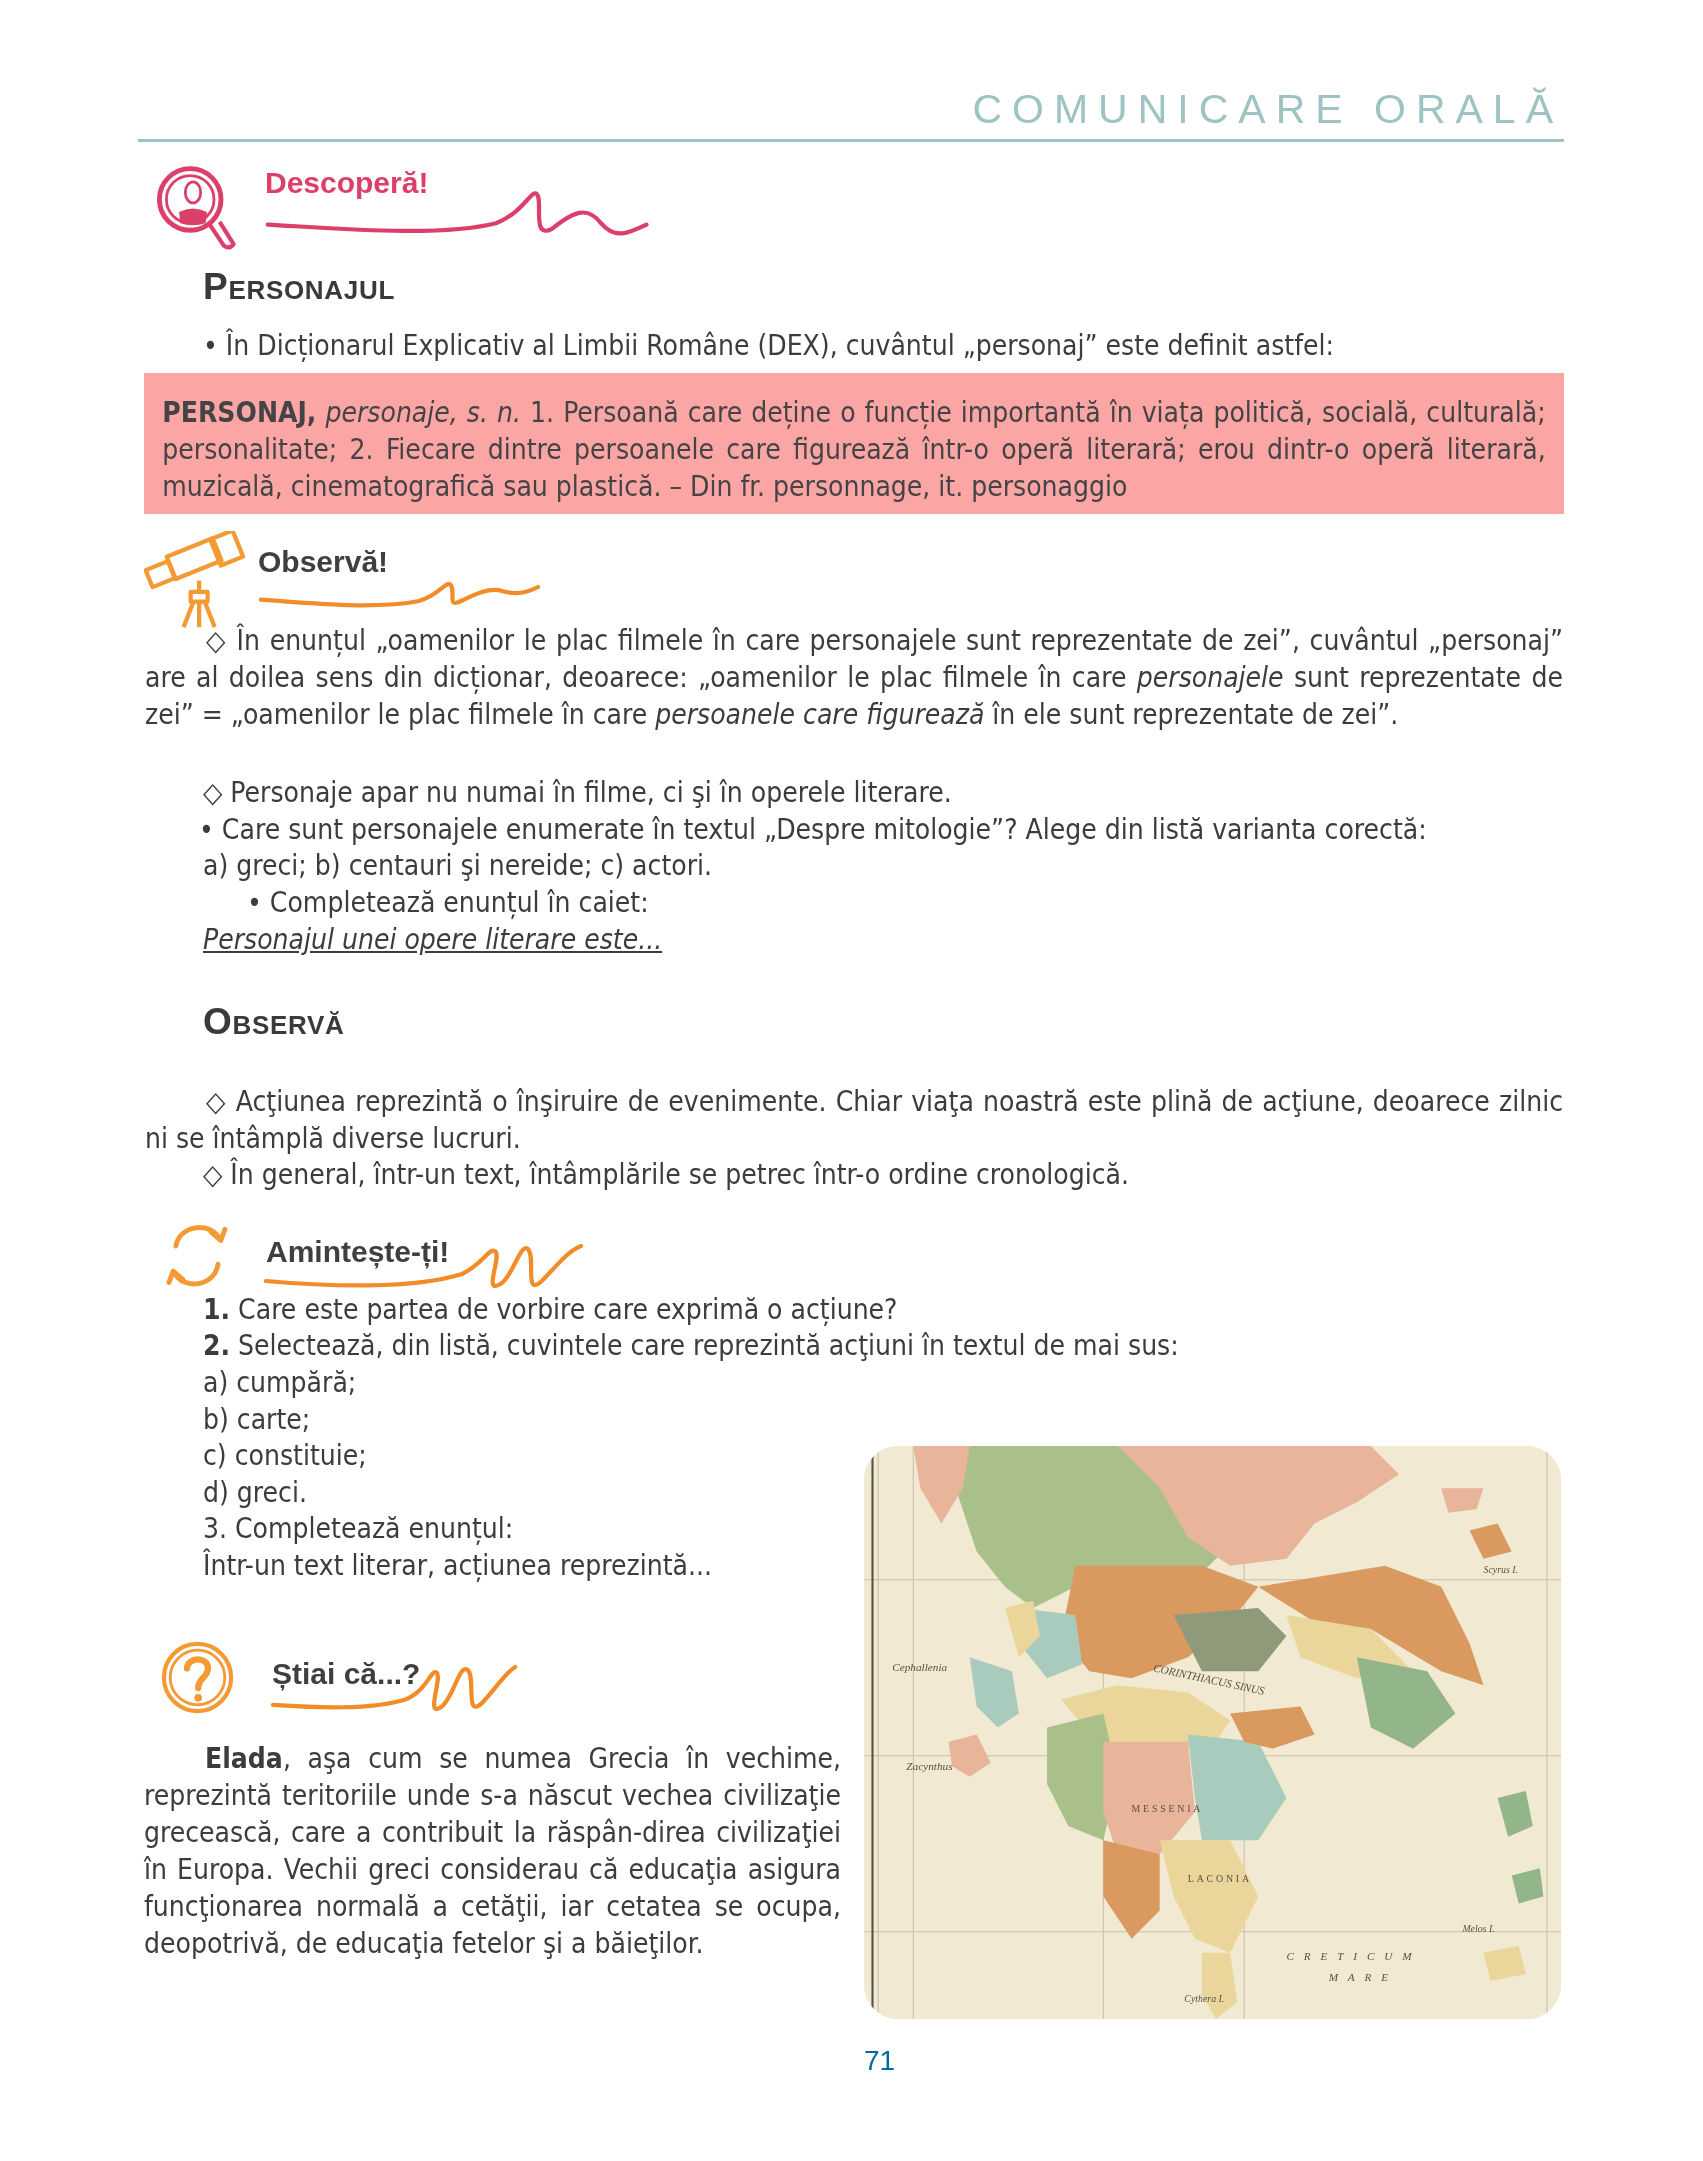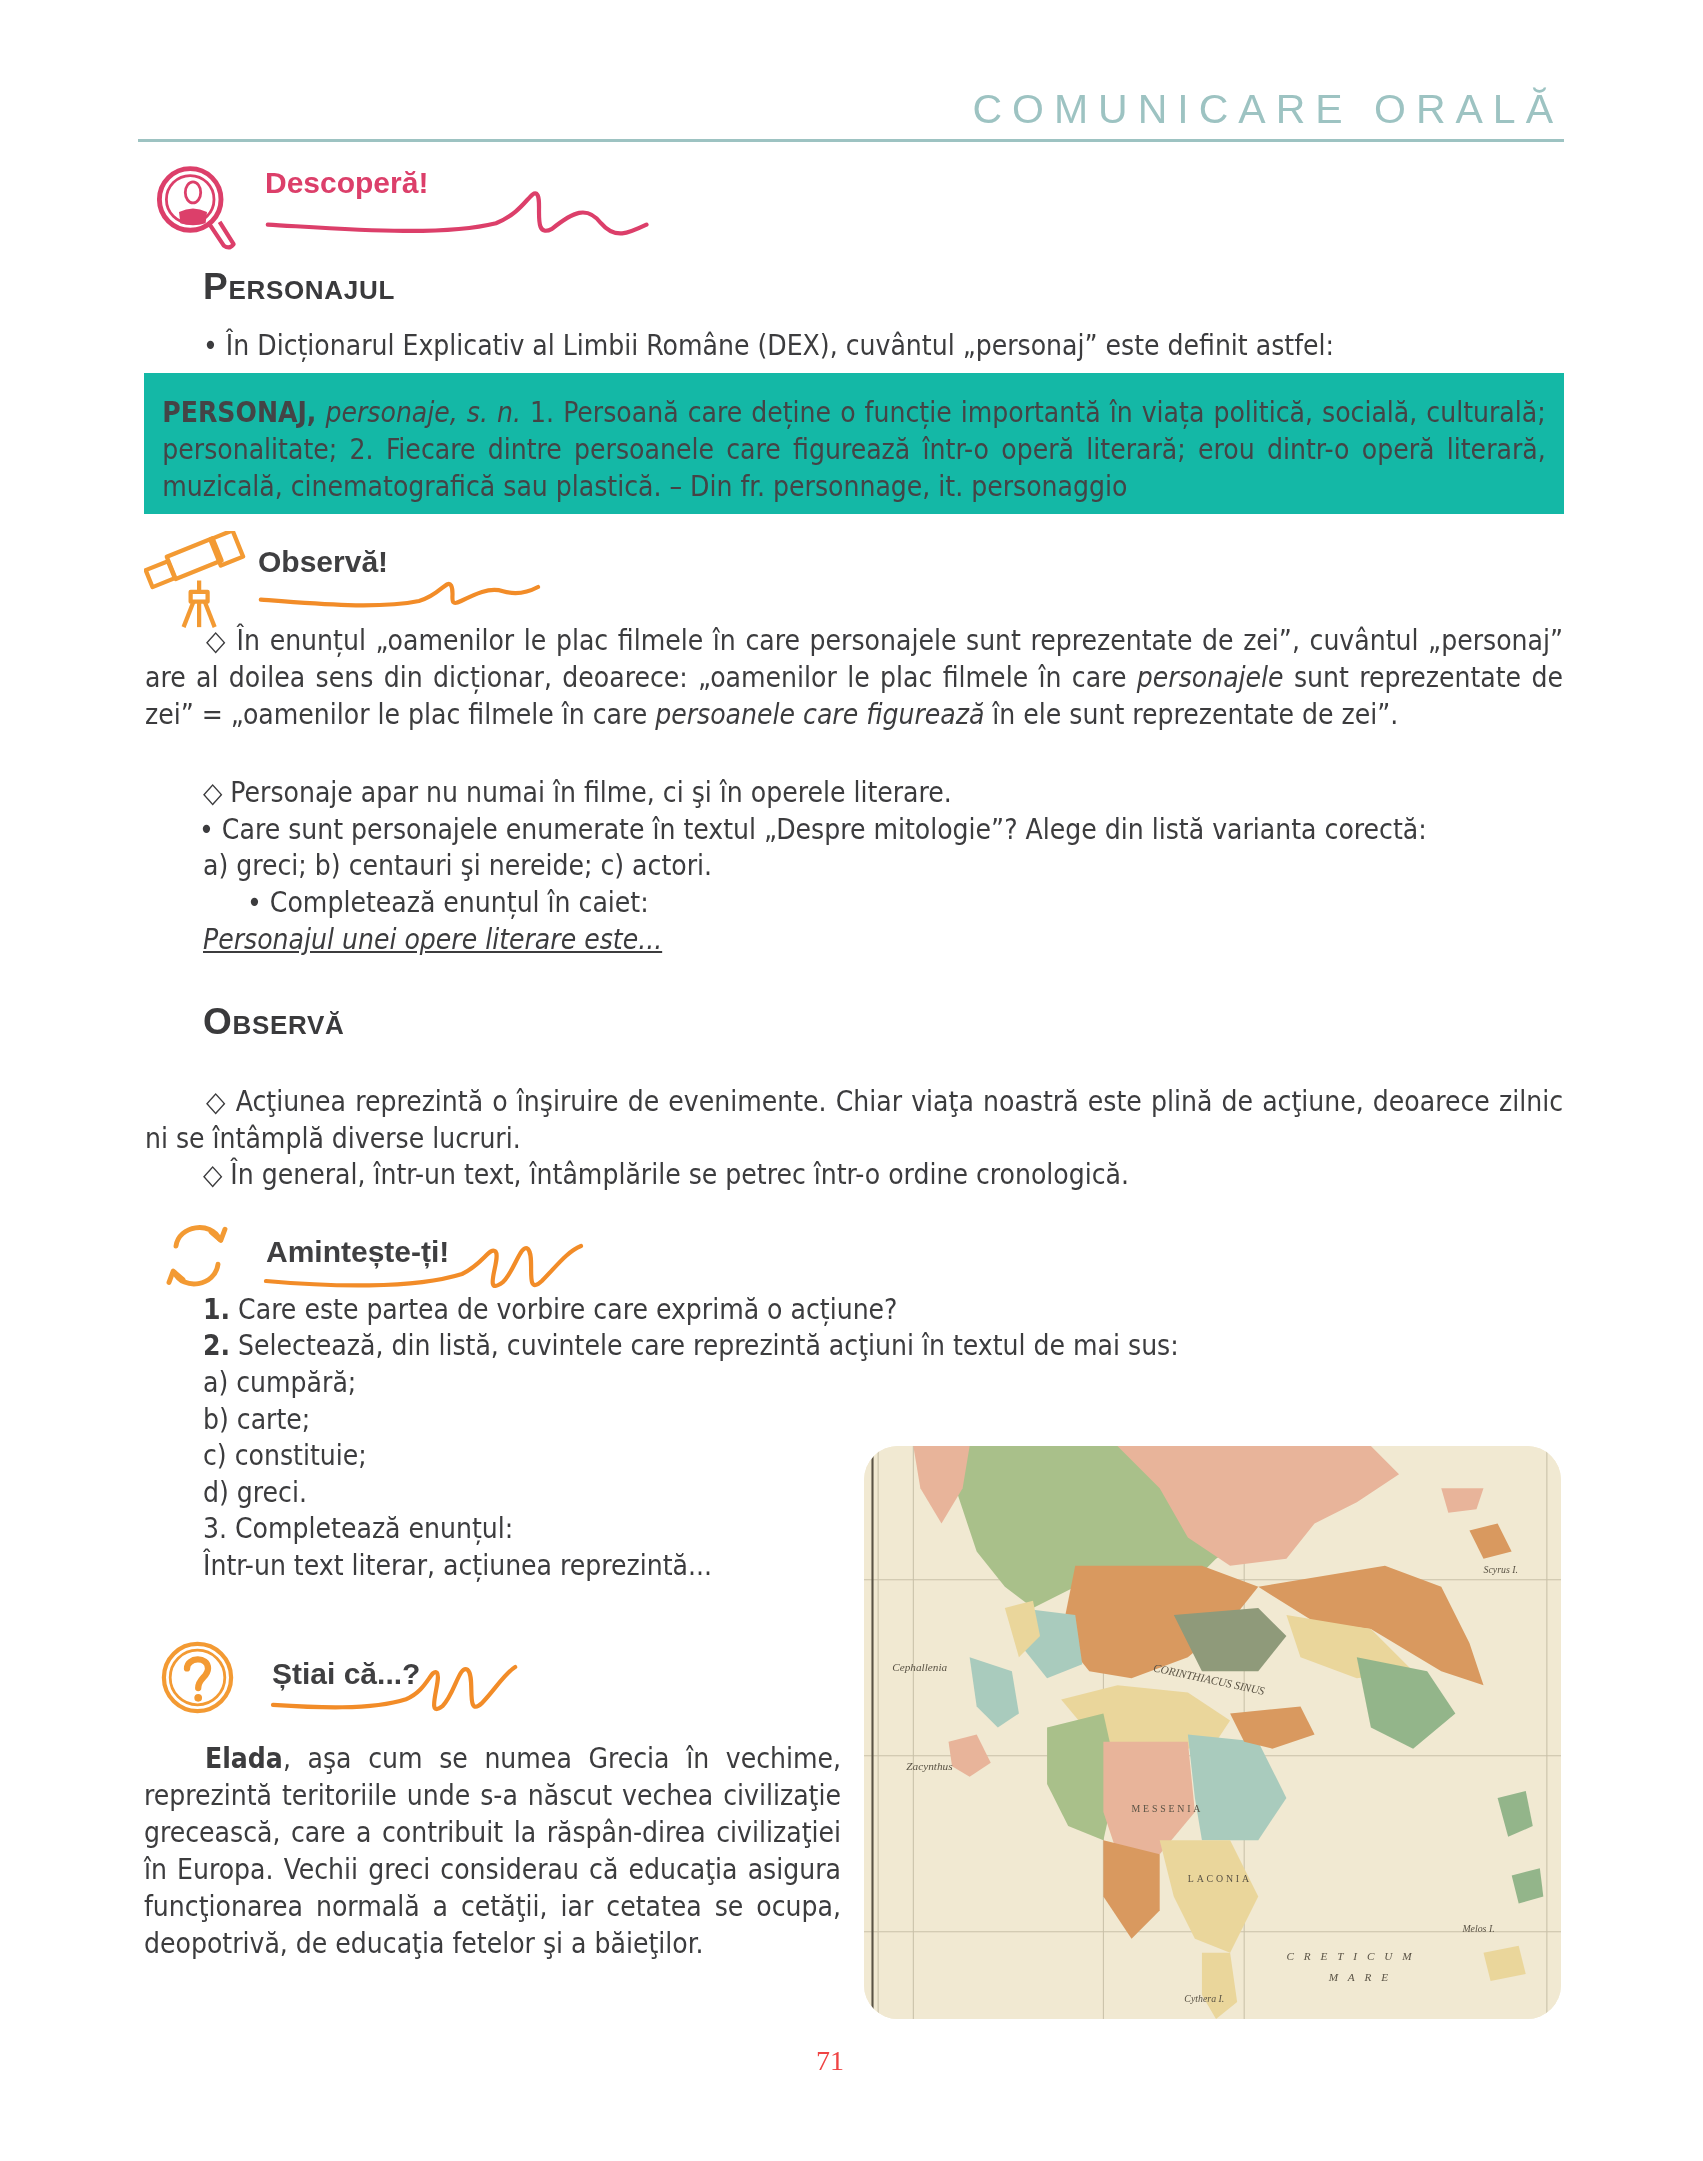--- a/index.html
+++ b/index.html
@@ -43,35 +43,35 @@
     font-stretch: condensed;
   }
   .txt.just { text-align: justify; text-align-last: left; }
   .indent { text-indent: 61px; }
   .it { font-style: italic; }
   .bd { font-weight: bold; }
 
   
   .dex-box {
     position: absolute; left: 144px; top: 373px; width: 1420px; height: 141px;
-    background: #14b8a6;
+    background: #fca5a5;
     padding: 21px 18.3px 0 18.3px;
     font-size: 28px; line-height: 37px; color: #444446;
     text-align: justify; text-align-last: left;
   }
 
   
   .map-frame {
     position: absolute; left: 864px; top: 1446px; width: 697px; height: 573px;
     border-radius: 34px; overflow: hidden;
     background: #f2ead3;
   }
   .page-number {
-    position: absolute; left: 816px; top: 2045px; width: 127px; 
-    font-family: Liberation Serif, serif; font-size: 28px; color: #ef4444;
+    position: absolute; left: 816px; top: 2045px; width: 127px; text-align: center;
+    font-family: Liberation Sans, sans-serif; font-size: 28px; color: #0369a1;
   }
 </style>
 </head>
 <body>
 
 <div class="chapter-title">COMUNICARE ORALĂ</div>
 <div class="header-rule"></div>
 
 <div class="abs" style="left:151px;top:163px;width:493px;height:91px;">
   <svg class="abs" style="left:0;top:0;" width="91" height="91" viewBox="0 0 130 130">

